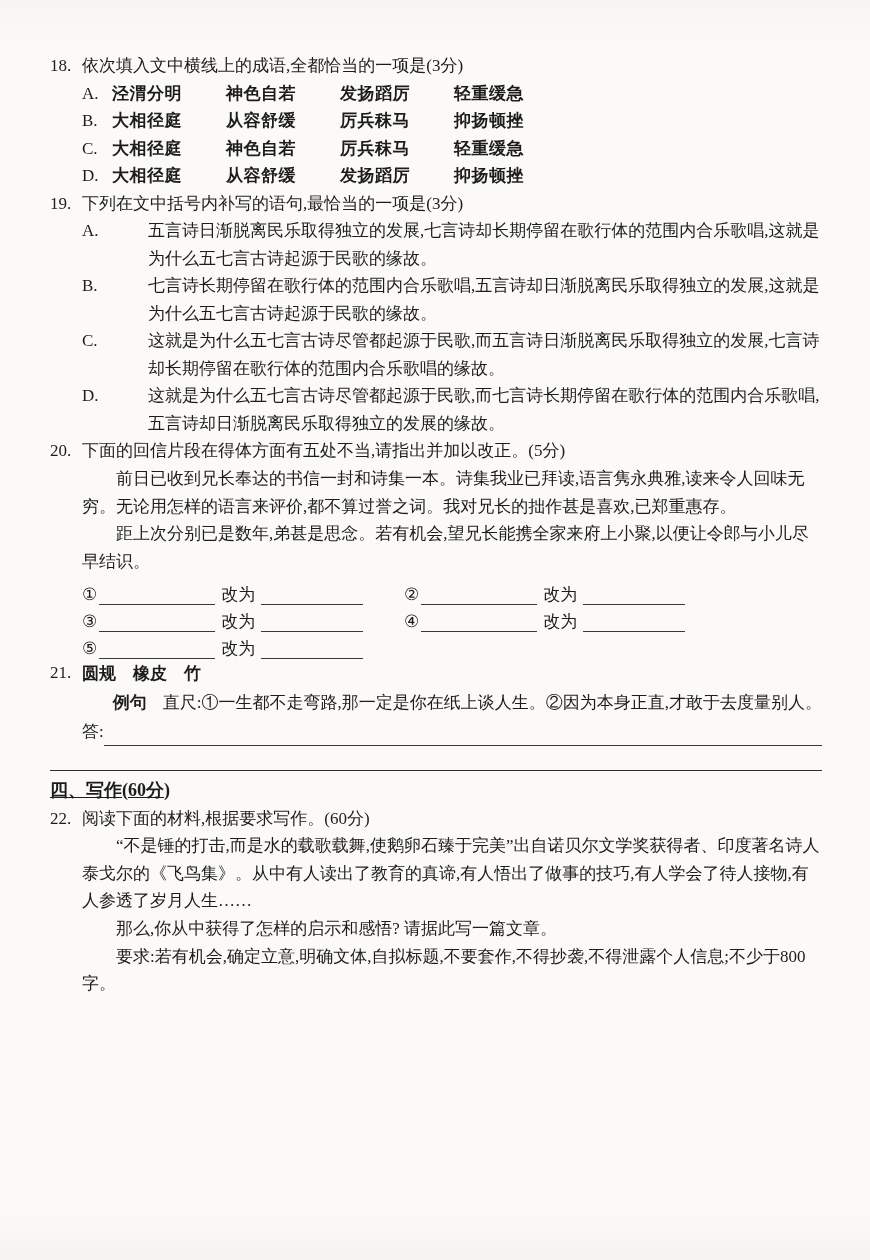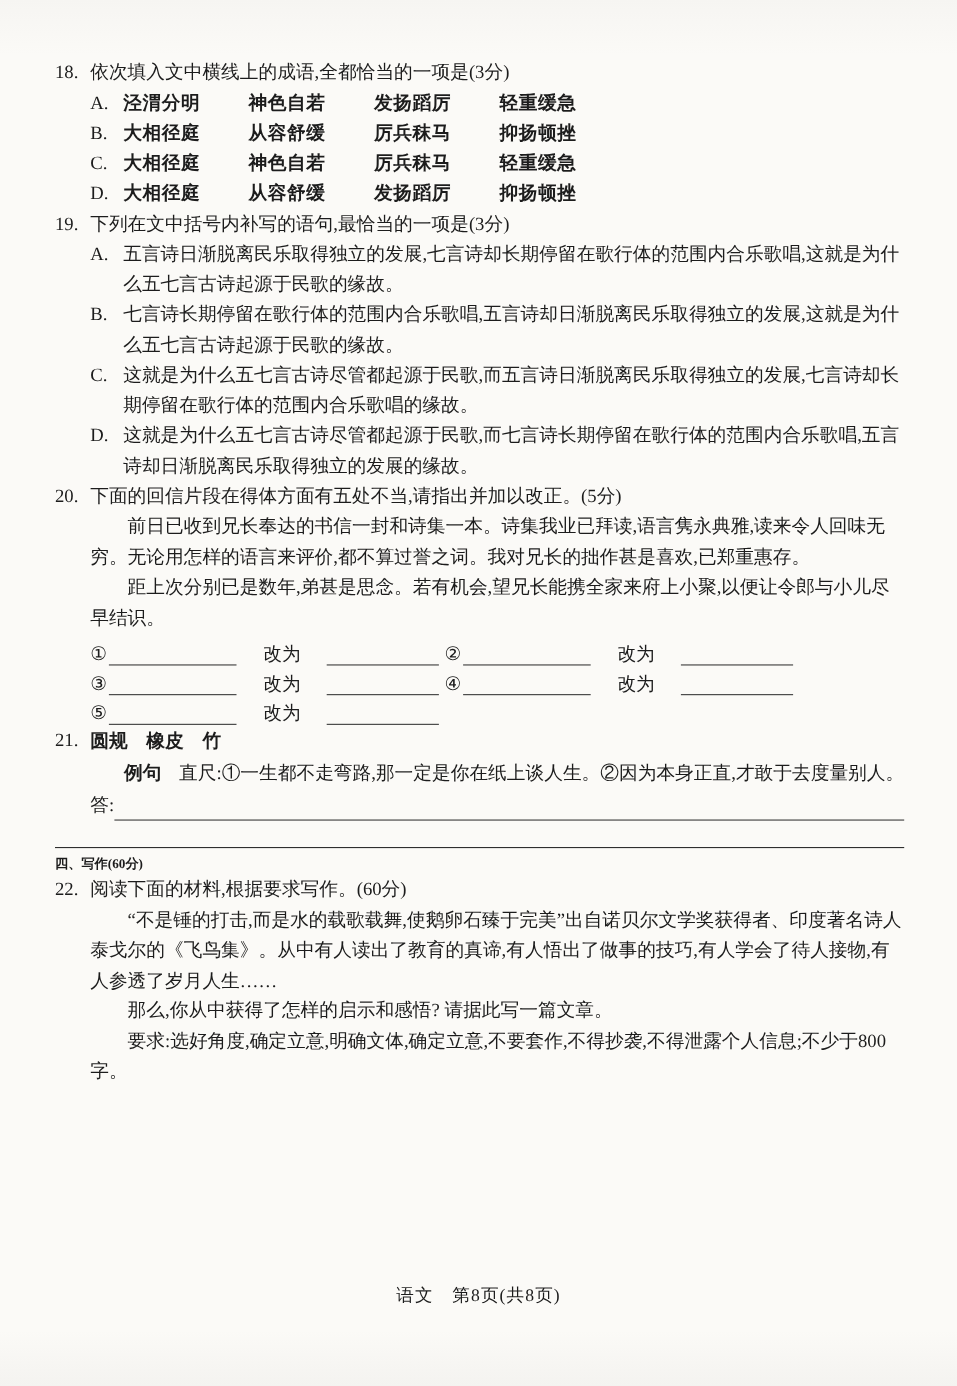--- a/index.html
+++ b/index.html
@@ -17,41 +17,41 @@
   .question { margin:0; }
   .q-row { display:flex; align-items:flex-start; }
   .q-num { flex:0 0 32px; }
   .q-body { flex:1; min-width:0; }
   
   .choice-row { display:flex; }
   .c-label { flex:0 0 30px; }
   .c-word { flex:0 0 114px; font-weight:600; letter-spacing:.5px; }
   
   .opt { display:flex; }
-  .opt-text { flex:1; min-width:0; }
+  .opt-text { flex:1; min-width:0;margin-left:36px; }
   
   .para { text-indent:2em; margin:0; }
   
   .blanks { margin-top:3px; }
   .blank-row { display:flex; height:27px; align-items:flex-end; }
   .blank-cell { display:flex; align-items:flex-end; width:322px; }
   .b-num { padding-right:2px; line-height:1.2; }
   .b-line { display:inline-block; border-bottom:1px solid #3a3a3a; height:18px; }
   .b-line1 { width:116px; }
   .b-line2 { width:102px; }
-  .b-gai { margin:0 24px; line-height:1.2; }
+  .b-gai { margin:0 6px; line-height:1.2; }
   
   .q-words { font-weight:bold; margin:1px 0; }
   .q-example { text-indent:30px;text-align:right; }
   .ex-label { font-weight:bold; margin-right:16px; }
   .answer-line { margin-left:32px; display:flex; align-items:flex-end; margin-top:2px; }
   .a-line { flex:1; border-bottom:1px solid #3a3a3a; height:19px; }
   .ruled-line { border-bottom:1.5px solid #2e2e2e; height:25px; }
   
-  .section-title { font-weight:bold; font-size:12px; margin-top:5px; }
+  .section-title { font-weight:bold; font-size:18px; margin-top:5px;text-decoration:underline; }
   
   .footer {
     position:absolute; left:0; bottom:68px; width:100%;
     text-align:center; font-size:16px; letter-spacing:1px;
   }
 </style>
 </head>
 <body>
 
 <div class="sheet">
@@ -186,20 +186,19 @@
 
   <div class="section-title">四、写作(60分)</div>
 
   <section class="question">
     <div class="q-row">
       <span class="q-num">22.</span>
       <div class="q-body">
         <div>阅读下面的材料,根据要求写作。(60分)</div>
         <p class="para">“不是锤的打击,而是水的载歌载舞,使鹅卵石臻于完美”出自诺贝尔文学奖获得者、印度著名诗人泰戈尔的《飞鸟集》。从中有人读出了教育的真谛,有人悟出了做事的技巧,有人学会了待人接物,有人参透了岁月人生……</p>
         <p class="para">那么,你从中获得了怎样的启示和感悟? 请据此写一篇文章。</p>
-        <p class="para">要求:选好角度,确定立意,明确文体,确定立意,不要套作,不得抄袭,不得泄露个人信息;不少于800字。</p>
-      </div>
-    </div>
-  </section>
-
-  <div class="footer">语文　第8页(共8页)</div>
+        <p class="para">要求:若有机会,确定立意,明确文体,自拟标题,不要套作,不得抄袭,不得泄露个人信息;不少于800字。</p>
+      </div>
+    </div>
+  </section>
+
 
 </div>
 
 </body></html>

